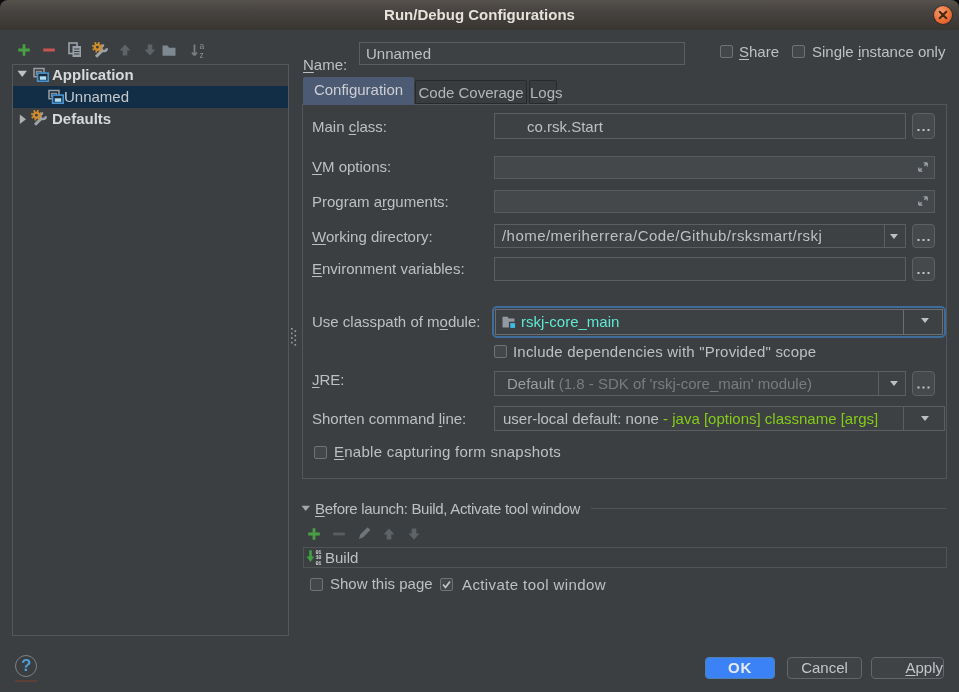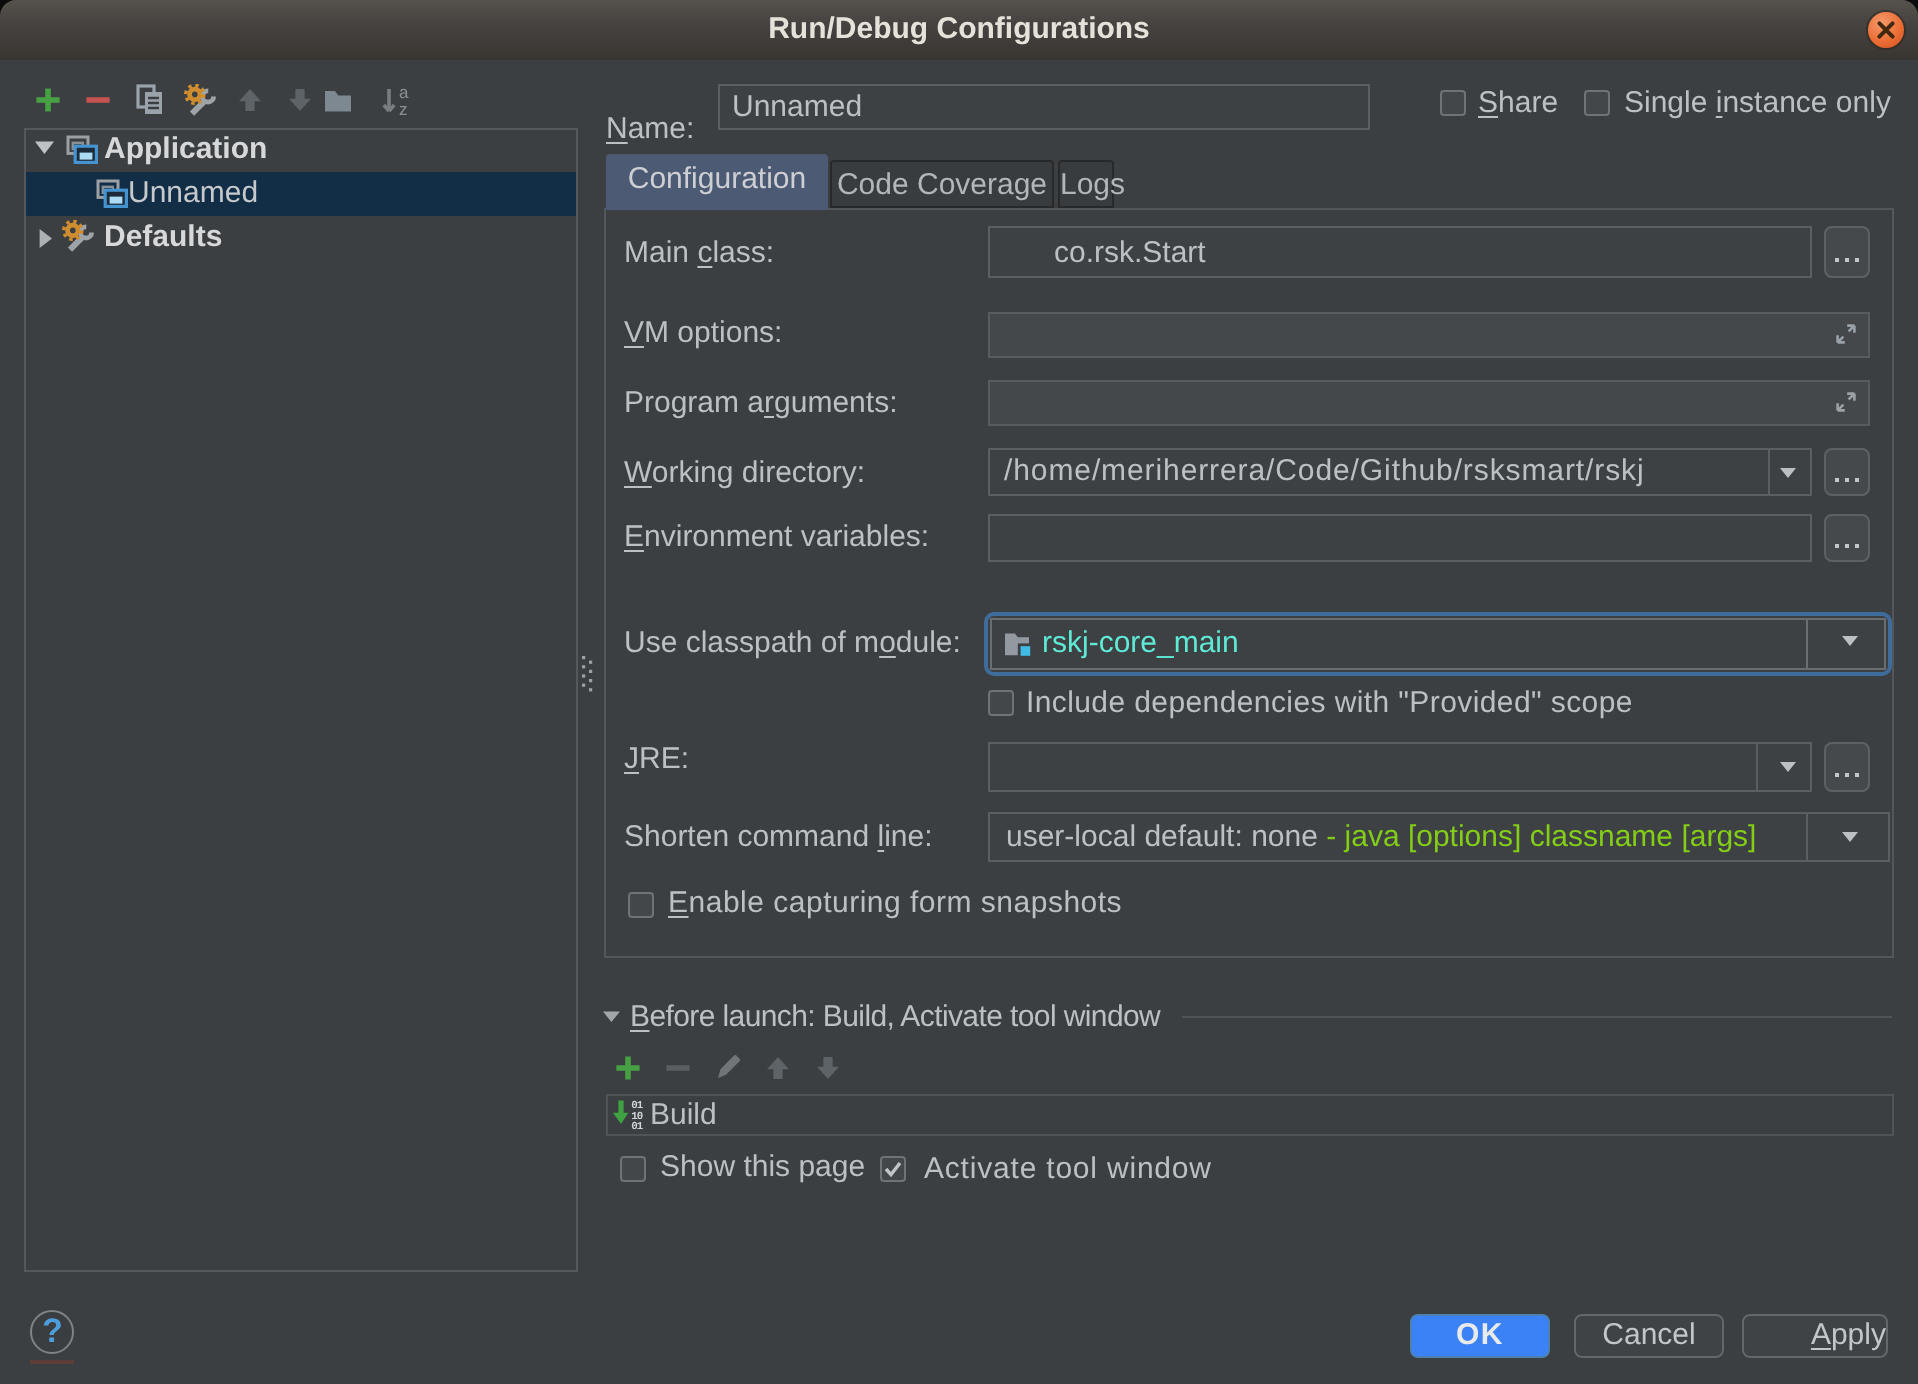--- a/index.html
+++ b/index.html
@@ -186,20 +186,21 @@
 </svg>
 <div class="t" style="left:521px;top:313px;color:#5eead4;">rskj-core_main</div>
 <div class="a" style="left:903px;top:310px;width:39px;height:24px;border-left:1px solid #6B6E70;"></div>
 <div class="a tri-d" style="left:921px;top:318px;"></div>
 
 <div class="cb" style="left:494px;top:345px;"></div>
 <div class="t" style="left:513px;top:343px;letter-spacing:0.2px;">Include dependencies with "Provided" scope</div>
 
 <div class="t" style="left:312px;top:371px;"><u>J</u>RE:</div>
 <div class="field" style="left:494px;top:371px;width:412px;height:25px;"></div>
+<div class="t" style="left:507px;top:375px;"><span class="dim">Default </span><span style="color:#797C7F">(1.8 - SDK of 'rskj-core_main' module)</span></div>
 <div class="a" style="left:878px;top:372px;width:27px;height:23px;border-left:1px solid #5C5F61;"></div>
 <div class="a tri-d" style="left:890px;top:381px;"></div>
 <div class="btn" style="left:912px;top:371px;width:23px;height:25px;"><svg width="21" height="23">
         <g fill="#C3C6C9">
           <rect x="4.5" y="14.5" width="2" height="2"></rect>
           <rect x="9.5" y="14.5" width="2" height="2"></rect>
           <rect x="14.5" y="14.5" width="2" height="2"></rect>
         </g>
       </svg></div>
 

